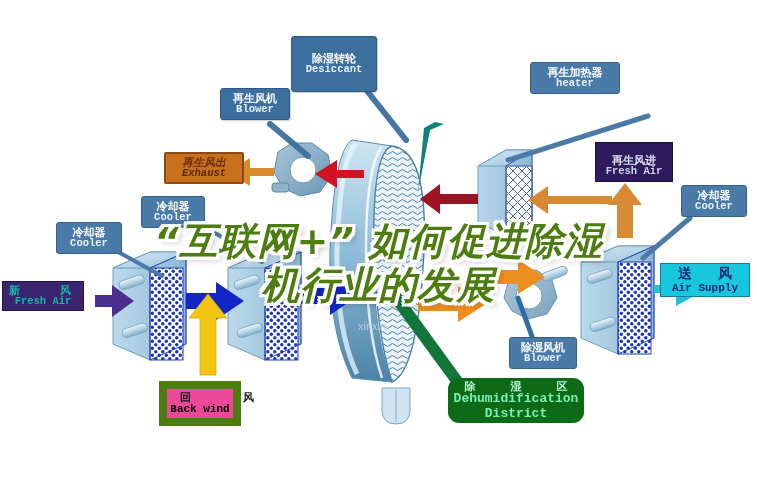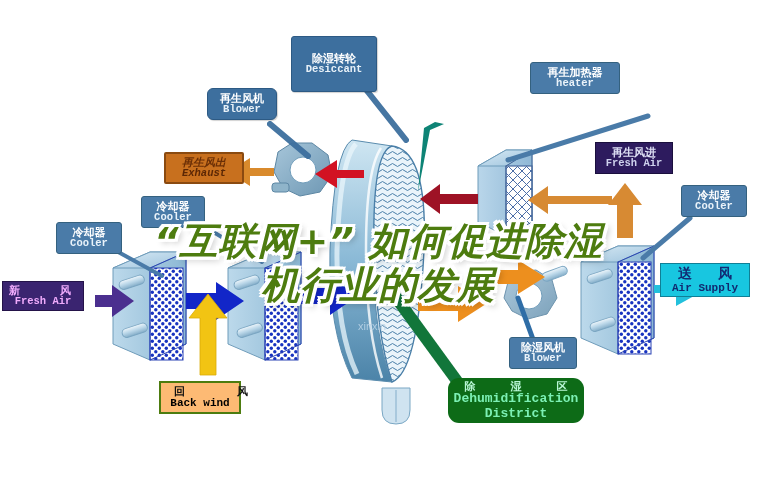--- a/index.html
+++ b/index.html
@@ -29,28 +29,28 @@
   .bx-teal .cn{font-size:11px;}
   .bx-teal .en{font-size:10.5px;color:#eafffb;}
 
   
   .bx-orange{background:#c8701e;border:2px solid #8a4a10;border-radius:2px;color:#5e2a08;font-style:italic;}
   .bx-orange .cn{font-size:11px;color:#6b2f06;}
   .bx-orange .en{font-size:10.5px;color:#5b2705;}
 
   
   .bx-purple{background:#2d1b5e;color:#cfd2ee;border:1px solid #1a0f3d;}
-  .bx-purple .cn{font-size:11px;color:#dfe1f5;}
+  .bx-purple .cn{font-size:11px;color:#dfe1f5;margin-top:8px;}
   .bx-purple .en{font-size:10.5px;color:#cfd2ee;}
-  .bx-purple2{background:#3a2470;color:#f0abfc;border:1px solid #241349;}
+  .bx-purple2{background:#3a2470;color:#14b8a6;border:1px solid #241349;}
   .bx-purple2 .cn{font-size:11px;letter-spacing:6px;}
   .bx-purple2 .en{font-size:10.5px;}
 
   
-  .bx-yellow{background:#fdba74;border:2px solid #4d7c0f;color:#111;}
+  .bx-yellow{background:#ec4899;border:8px solid #4d7c0f;color:#111;}
   .bx-yellow .cn{font-size:11px;letter-spacing:10px;text-indent:10px;}
   .bx-yellow .en{font-size:11px;color:#000;}
 
   
   .bx-green{background:#0d6b17;color:#8ff2c0;border-radius:11px;}
   .bx-green .cn{font-size:11px;letter-spacing:12px;text-indent:12px;color:#b9f7d6;}
   .bx-green .en{font-size:13px;color:#7cf0b4;}
 
   
   .bx-cyan{background:#18c6e0;border:1px solid #0f7f96;color:#10286e;}
@@ -260,21 +260,21 @@
 
       <path d="M668 272 L700 272" stroke="#18c6e0" stroke-width="0"></path>
     </g>
   </svg>
 
   <div class="lbl bx-steel" style="left:291px;top:36px;width:86px;padding:15px 4px;">
     <span class="cn">除湿转轮</span>
     <span class="en">Desiccant</span>
   </div>
 
-  <div class="lbl bx-steel" style="left:207px;top:88px;width:70px;padding:3px 4px;border-radius:6px;">
+  <div class="lbl bx-steel" style="left:220px;top:88px;width:70px;padding:3px 4px;">
     <span class="cn">再生风机</span>
     <span class="en">Blower</span>
   </div>
 
 
   <div class="lbl bx-steel2" style="left:530px;top:62px;width:90px;padding:3px 4px;">
     <span class="cn">再生加热器</span>
     <span class="en">heater</span>
   </div>
 

